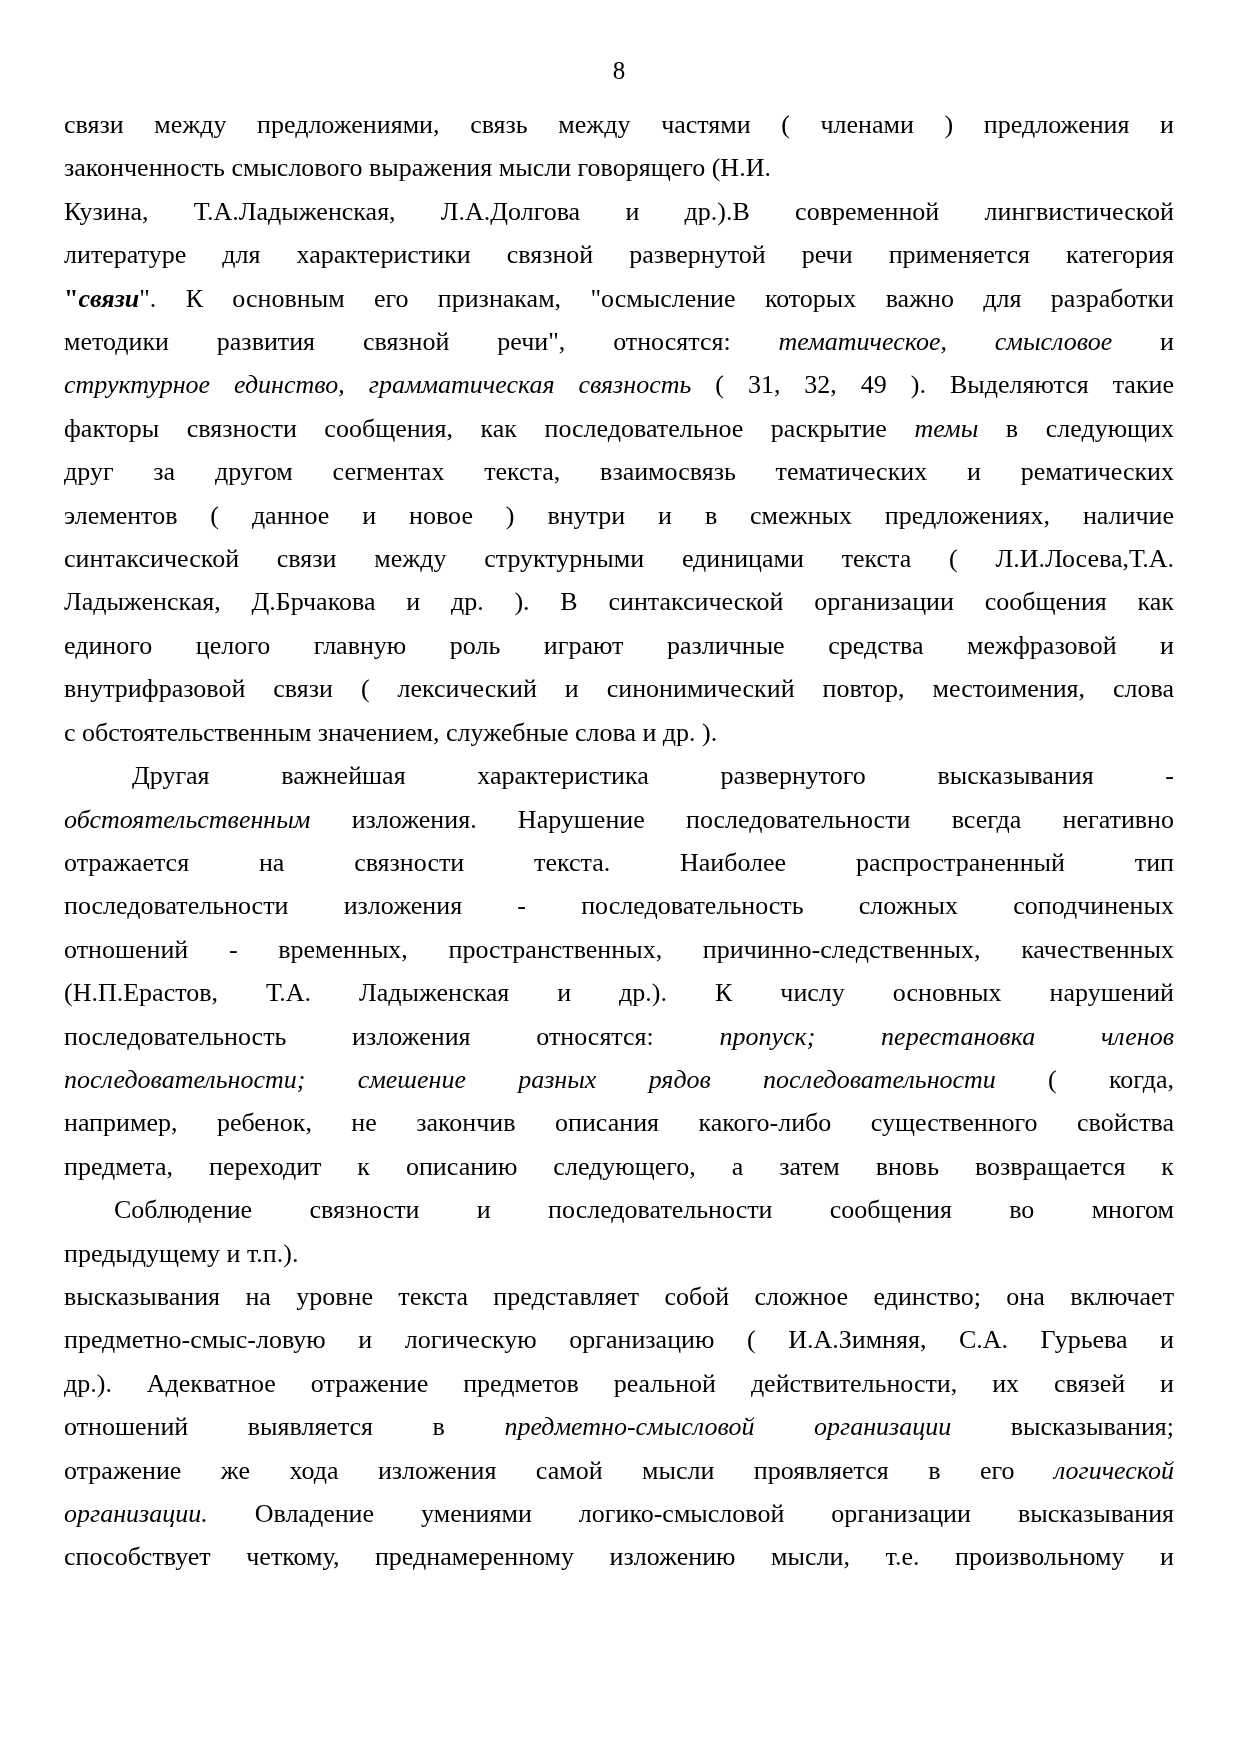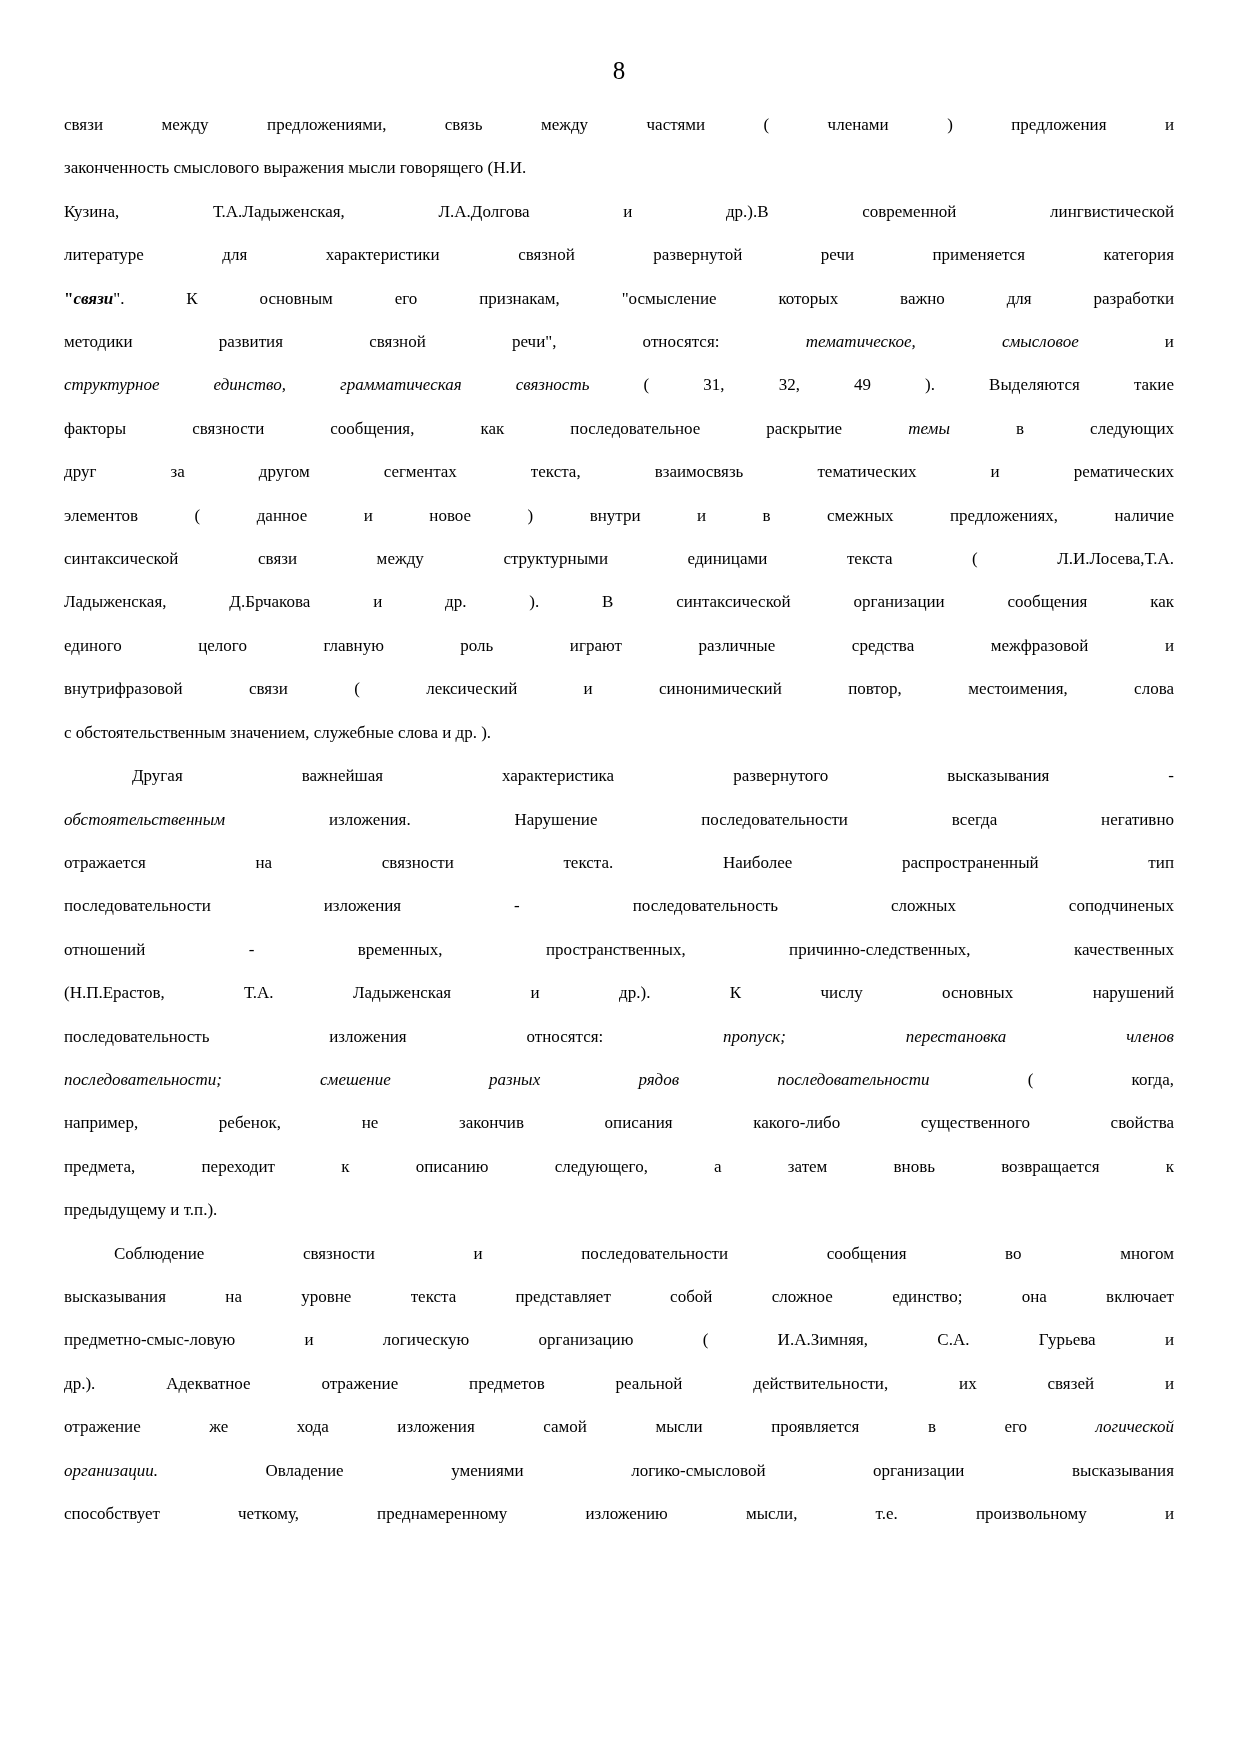--- a/index.html
+++ b/index.html
@@ -23,21 +23,21 @@
     width: 1110px;
     text-align: center;
     font-size: 25px;
     line-height: 30px;
   }
   .text-block {
     position: absolute;
     top: 103px;
     left: 64px;
     width: 1110px;
-    font-size: 17px;
+    font-size: 26px;
     line-height: 43.4px;
     font-family: Liberation Serif, serif;
   }
   .line {
     text-align: justify;
     text-align-last: justify;
     white-space: normal;
   }
   .line.last-left {
     text-align-last: left;
@@ -69,22 +69,23 @@
       <div class="line" style="text-indent: 68px;"><span>Другая важнейшая характеристика развернутого высказывания -</span></div>
       <div class="line"><span class="it">обстоятельственным</span><span> изложения. Нарушение последовательности всегда негативно</span></div>
       <div class="line"><span>отражается на связности текста. Наиболее распространенный тип</span></div>
       <div class="line"><span>последовательности изложения - последовательность сложных соподчиненых</span></div>
       <div class="line"><span>отношений - временных, пространственных, причинно-следственных, качественных</span></div>
       <div class="line"><span>(Н.П.Ерастов, Т.А. Ладыженская и др.). К числу основных нарушений</span></div>
       <div class="line"><span>последовательность изложения относятся: </span><span class="it">пропуск; перестановка членов</span></div>
       <div class="line"><span class="it">последовательности; смешение разных рядов последовательности</span><span> ( когда,</span></div>
       <div class="line"><span>например, ребенок, не закончив описания какого-либо существенного свойства</span></div>
       <div class="line"><span>предмета, переходит к описанию следующего, а затем вновь возвращается к</span></div>
+      <div class="line" style="text-indent: 50px;"><span>Соблюдение связности и последовательности сообщения во многом</span></div>
       <div class="line last-left"><span>предыдущему и т.п.).</span></div>
-      <div class="line" style="text-indent: 50px;"><span>Соблюдение связности и последовательности сообщения во многом</span></div>
       <div class="line"><span>высказывания на уровне текста представляет собой сложное единство; она включает</span></div>
       <div class="line"><span>предметно-смыс-ловую и логическую организацию ( И.А.Зимняя, С.А. Гурьева и</span></div>
       <div class="line"><span>др.). Адекватное отражение предметов реальной действительности, их связей и</span></div>
+      <div class="line"><span>отношений выявляется в </span><span class="it">предметно-смысловой организации</span><span> высказывания;</span></div>
       <div class="line"><span>отражение же хода изложения самой мысли проявляется в его </span><span class="it">логической</span></div>
       <div class="line"><span class="it">организации.</span><span> Овладение умениями логико-смысловой организации высказывания</span></div>
       <div class="line"><span>способствует четкому, преднамеренному изложению мысли, т.е. произвольному и</span></div>
     </div>
 </div>
 
 </body></html>

